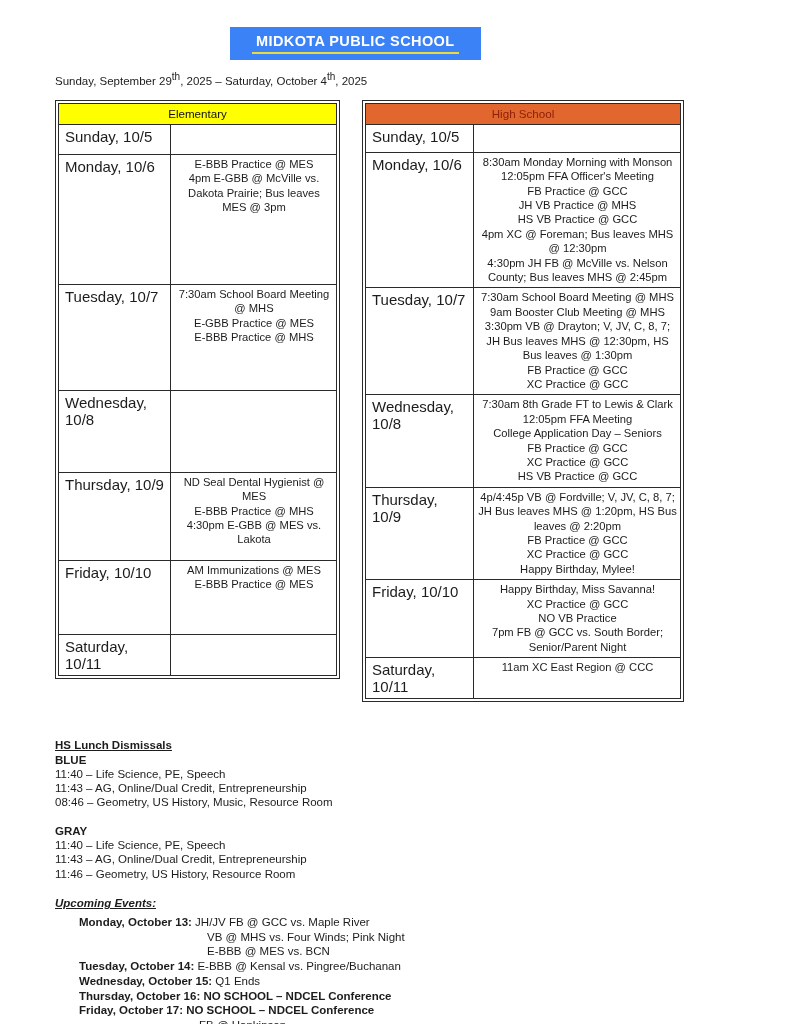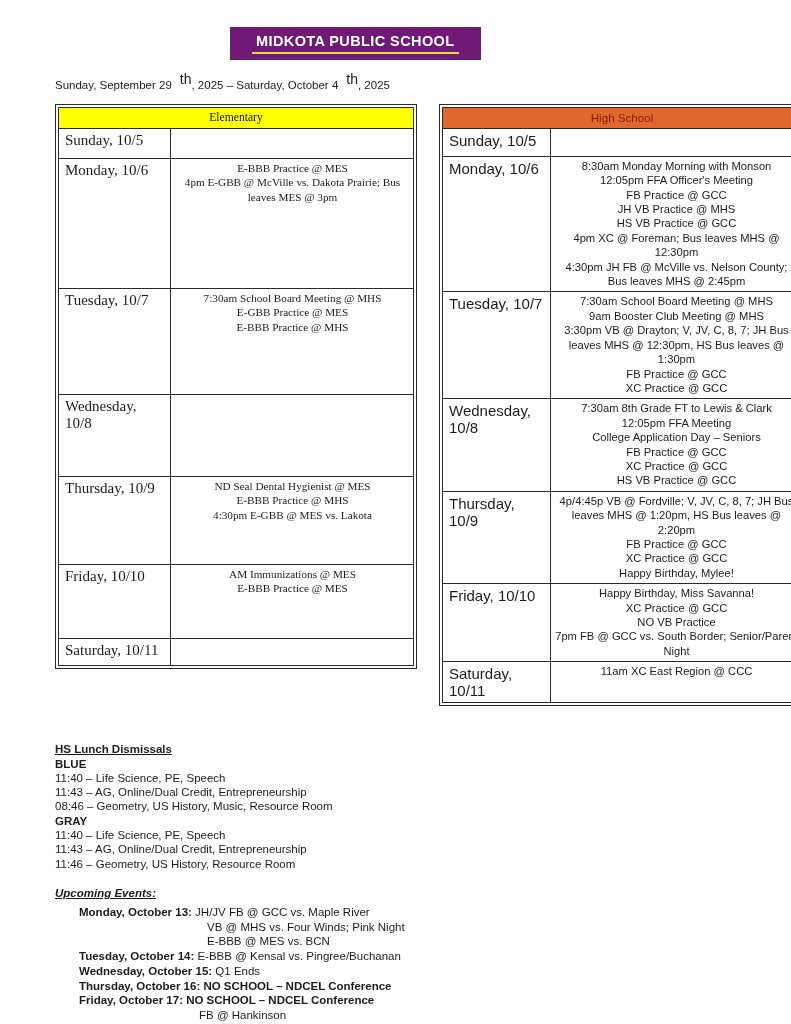--- a/index.html
+++ b/index.html
@@ -6,37 +6,37 @@
   html,body { background:#ffffff; }
   body {
     width:791px; height:1024px; overflow:hidden; position:relative;
     font-family:"Liberation Sans", sans-serif; color:#1c1c1c;
   }
   .page { padding-top:27px; }
 
   
   .banner {
     margin-left:230px; width:fit-content;
-    background:#701a75; padding:5px 22px 6px;text-align:right;
+    background:#3b82f6; padding:5px 22px 6px;text-align:right;
   }
   .banner-inner {
     display:inline-block; color:#ffffff; font-weight:bold; font-size:14.5px;
     letter-spacing:0.4px; border-bottom:2.5px solid #ecd93f; padding:0 4px 3px;
   }
 
   
   .dateline { margin:11px 0 0 55px; font-size:11.5px; }
-  .dateline sup { font-size:14px; vertical-align:super;margin-left:8px; }
+  .dateline sup { font-size:10px; vertical-align:super; }
 
   
   .tables { display:flex; gap:22px; margin:13px 0 0 55px; align-items:flex-start; }
   .touter { border:1px solid #2a2a2a; padding:2px; background:#fff; }
   .ttable { border:1px solid #2a2a2a; }
-  .elementary { width:356px;font-family:Liberation Serif, serif; }
-  .highschool { width:360px; }
+  .elementary { width:279px; }
+  .highschool { width:316px; }
   .thead {
     text-align:center; font-size:11.6px; padding:3px 0 4px;
     border-bottom:1px solid #2a2a2a;
   }
   .elementary .thead { background:#ffff00; color:#111; }
   .highschool .thead { background:#e2672e; color:#8d2008; }
   .trow { display:grid; border-bottom:1px solid #2a2a2a; }
   .trow:last-child { border-bottom:none; }
   .elementary .trow { grid-template-columns:112px 1fr; }
   .highschool .trow { grid-template-columns:108px 1fr; }
@@ -56,21 +56,21 @@
   .highschool .trow:nth-child(4){min-height:106px}
   .highschool .trow:nth-child(5){min-height:86px}
   .highschool .trow:nth-child(6){min-height:90px}
   .highschool .trow:nth-child(7){min-height:74px}
   .highschool .trow:nth-child(8){min-height:24px}
 
   
   .bottom { margin:36px 0 0 55px; font-size:11.5px; line-height:14.3px; }
   .bold { font-weight:bold; }
   .uline { text-decoration:underline; }
-  .lunch-group.second { }
+  .lunch-group.second { margin-top:14px; }
 
   .upcoming { margin-top:15px; line-height:14.8px; }
   .upcoming .uheading { margin-bottom:4px;font-style:italic; }
   .upline .lbl { font-weight:bold;padding-left:24px; }
   .upline.ind1 { padding-left:128px; }
   .upline.ind2 { padding-left:120px; }
 </style>
 </head>
 <body>
 

